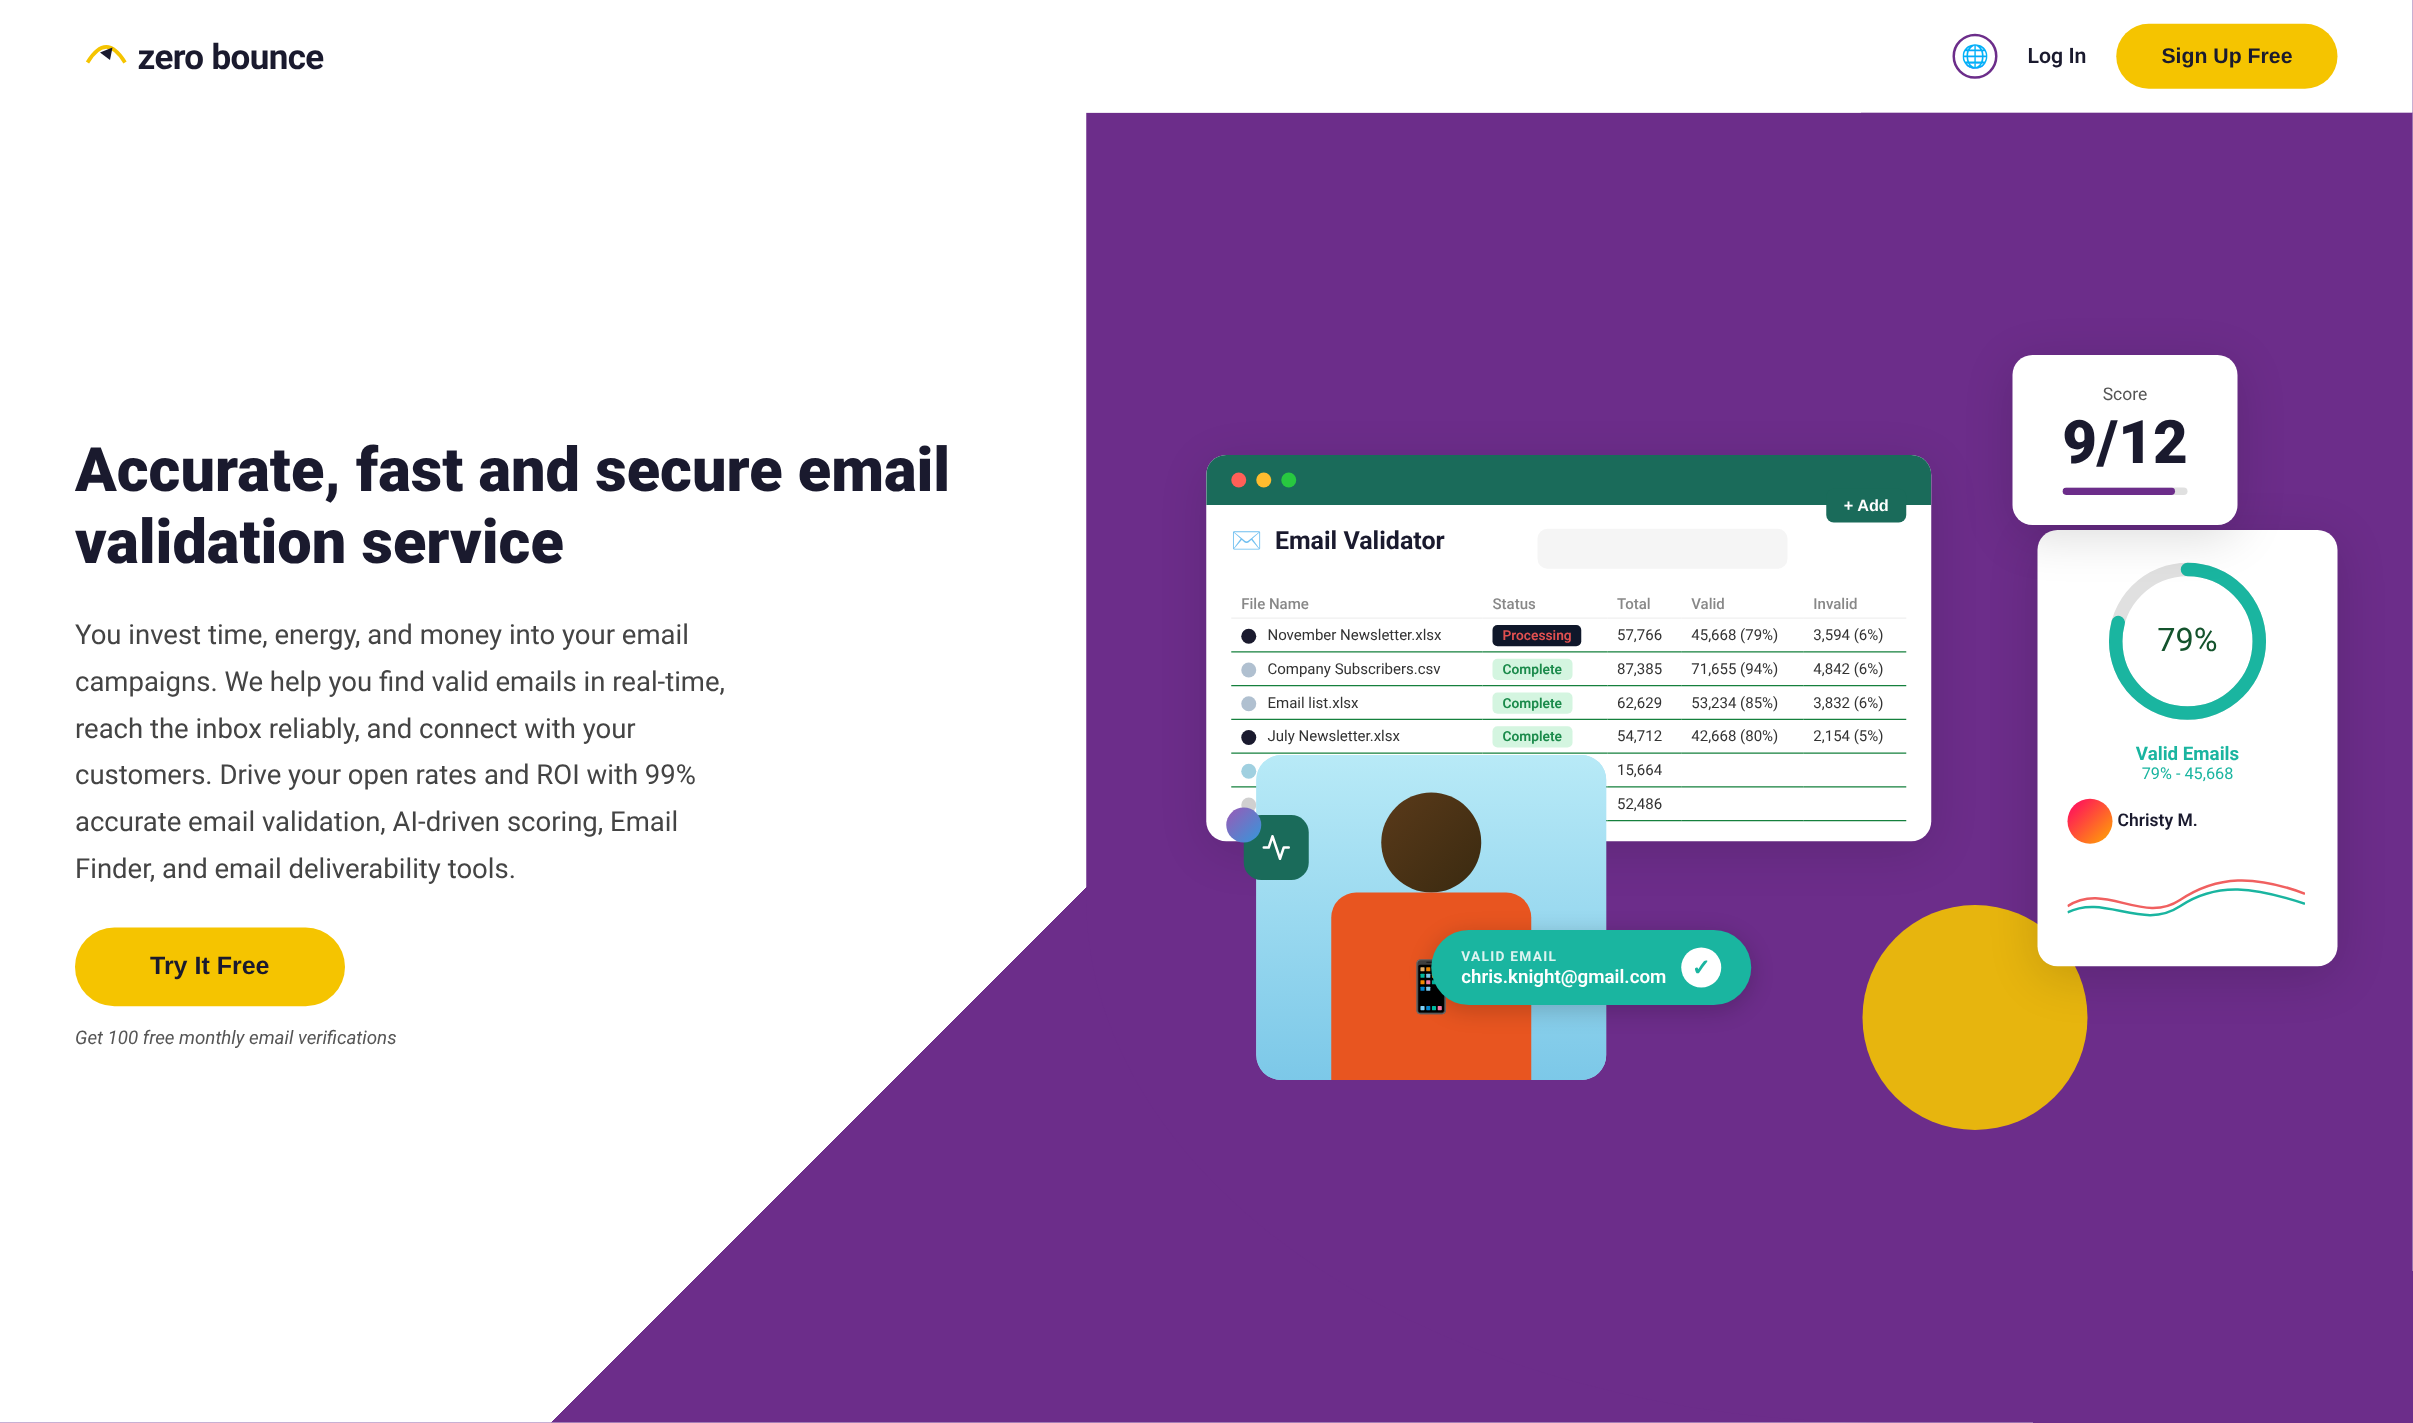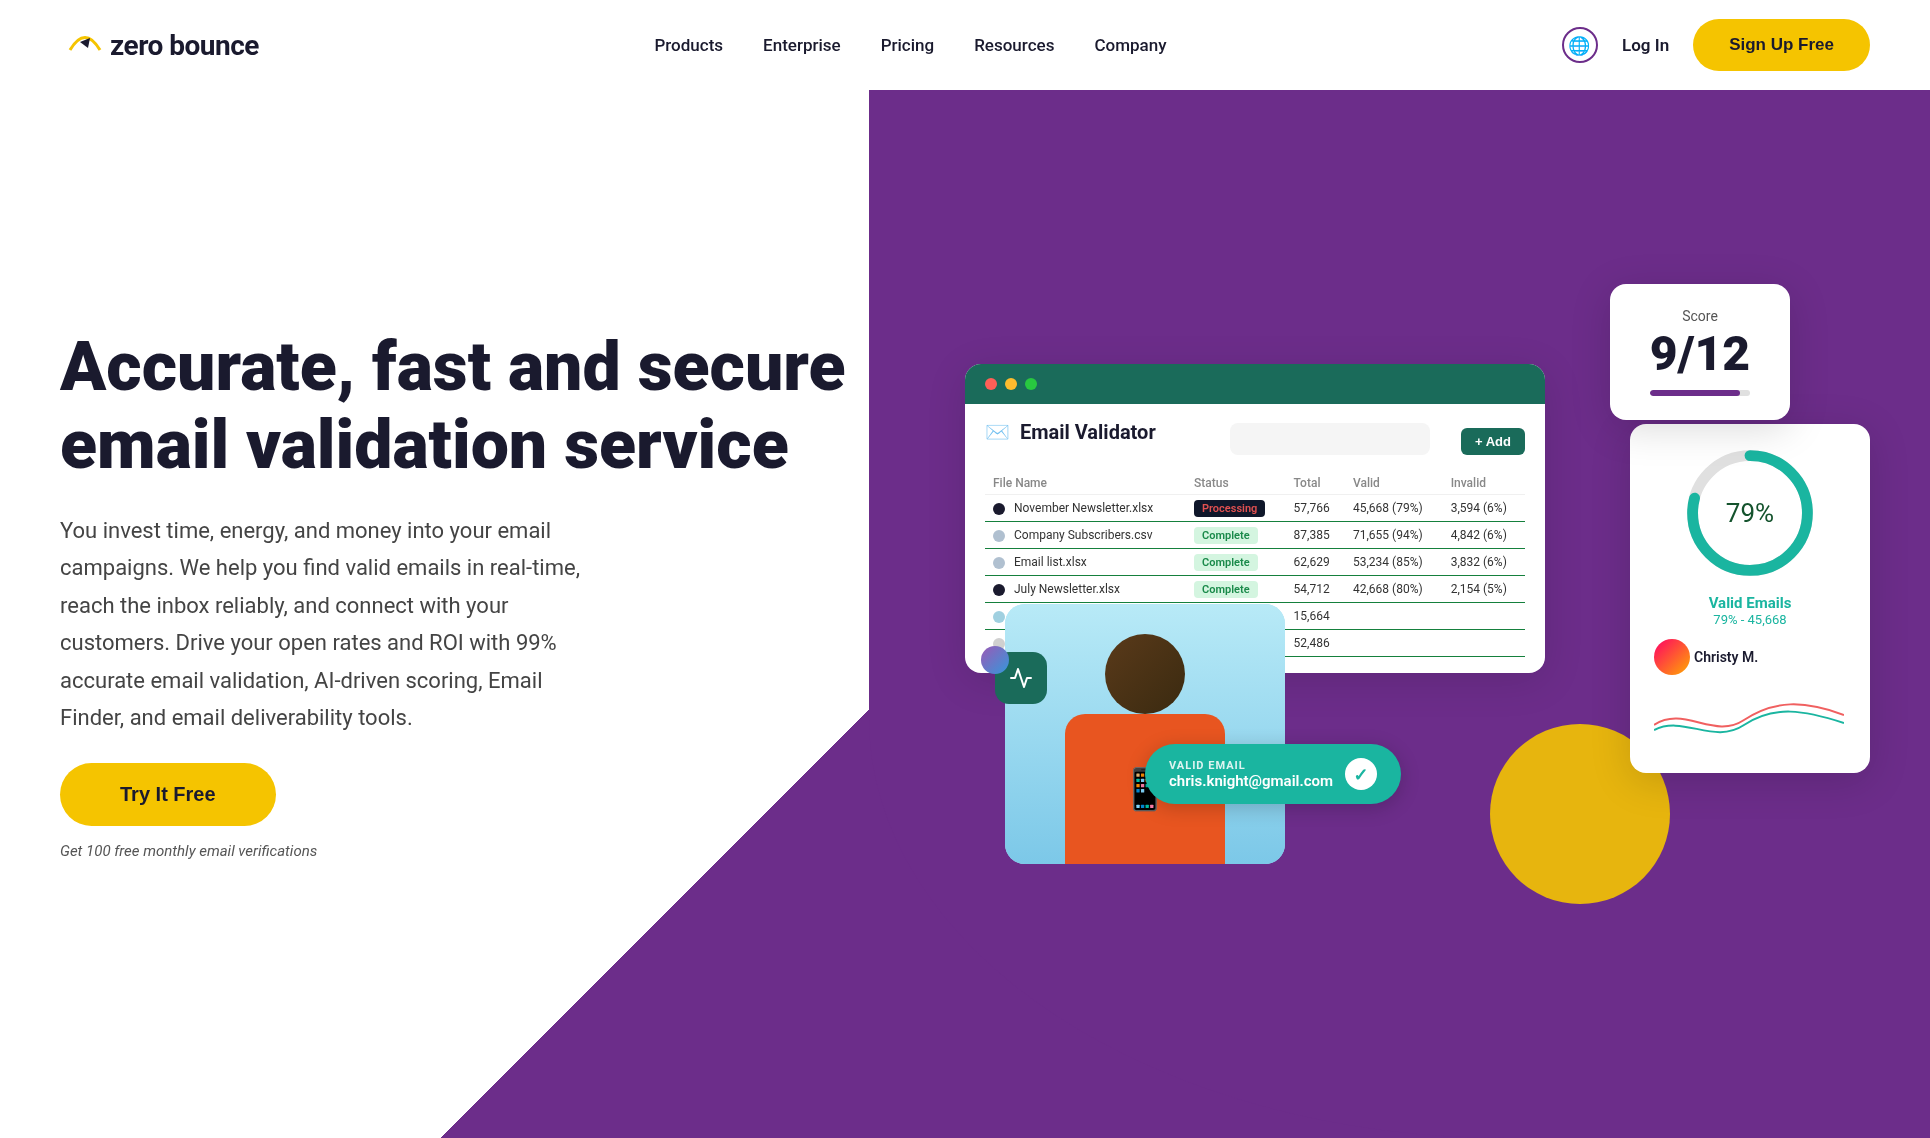--- a/index.html
+++ b/index.html
@@ -34,21 +34,21 @@
       width: 55%; height: 100%;
       background: #6c2d8a;
       border-radius: 0 0 0 60% / 0 0 0 40%;
       z-index: 0;
     }
 
     .hero-left { flex: 0 0 50%; z-index: 2; padding-right: 40px; }
     .hero-right { flex: 0 0 50%; z-index: 2; position: relative; }
 
     .hero-title {
-      font-size: 68px; font-weight: 900; line-height: 1.15; color: #1a1a2e;
+      font-size: 49px; font-weight: 900; line-height: 1.15; color: #1a1a2e;
       margin-bottom: 28px;
     }
     .hero-desc {
       font-size: 22px; line-height: 1.7; color: #444; margin-bottom: 27px; max-width: 520px;
     }
     .try-btn {
       background: #f5c400; color: #1a1a2e; font-size: 20px; font-weight: 700;
       padding: 20px 60px; border-radius: 50px; border: none; cursor: pointer; display: inline-block;
     }
     .free-note { margin-top: 16px; font-size: 15px; color: #555; font-style: italic; }
@@ -161,27 +161,20 @@
 <body>
 
 <nav>
   <div class="logo-area">
     <svg width="50" height="50" viewBox="0 0 50 50">
       <path d="M10 30 Q25 5 40 30" stroke="#f5c400" stroke-width="3" fill="none"></path>
       <path d="M20 22 L30 18 L28 28 Z" fill="#1a1a2e"></path>
     </svg>
     <span class="logo-text">zero bounce</span>
   </div>
-  <div class="nav-links">
-    <a href="#">Products</a>
-    <a href="#">Enterprise</a>
-    <a href="#">Pricing</a>
-    <a href="#">Resources</a>
-    <a href="#">Company</a>
-  </div>
   <div class="nav-right">
     <div class="globe-icon">🌐</div>
     <a href="#" class="login-link">Log In</a>
     <button class="signup-btn">Sign Up Free</button>
   </div>
 </nav>
 
 <section class="hero">
 
   <div class="hero-left">
@@ -207,21 +200,21 @@
           <div class="dot" style="background:#ff5f57;"></div>
           <div class="dot" style="background:#febc2e;"></div>
           <div class="dot" style="background:#28c840;"></div>
         </div>
         <div class="panel-body">
           <div style="display:flex; align-items:center; justify-content:space-between; margin-bottom:14px;">
             <div class="panel-title">
               <span>✉️</span>
               <span>Email Validator</span>
             </div>
-            <div style="display:flex; align-items:flex-end; gap:21px;">
+            <div style="display:flex; align-items:flex-start; gap:21px;">
               <div class="search-input-mock"></div>
               <button class="add-btn">+ Add</button>
             </div>
           </div>
           <table class="table-mock">
             <thead>
               <tr>
                 <th>File Name</th>
                 <th>Status</th>
                 <th>Total</th>

